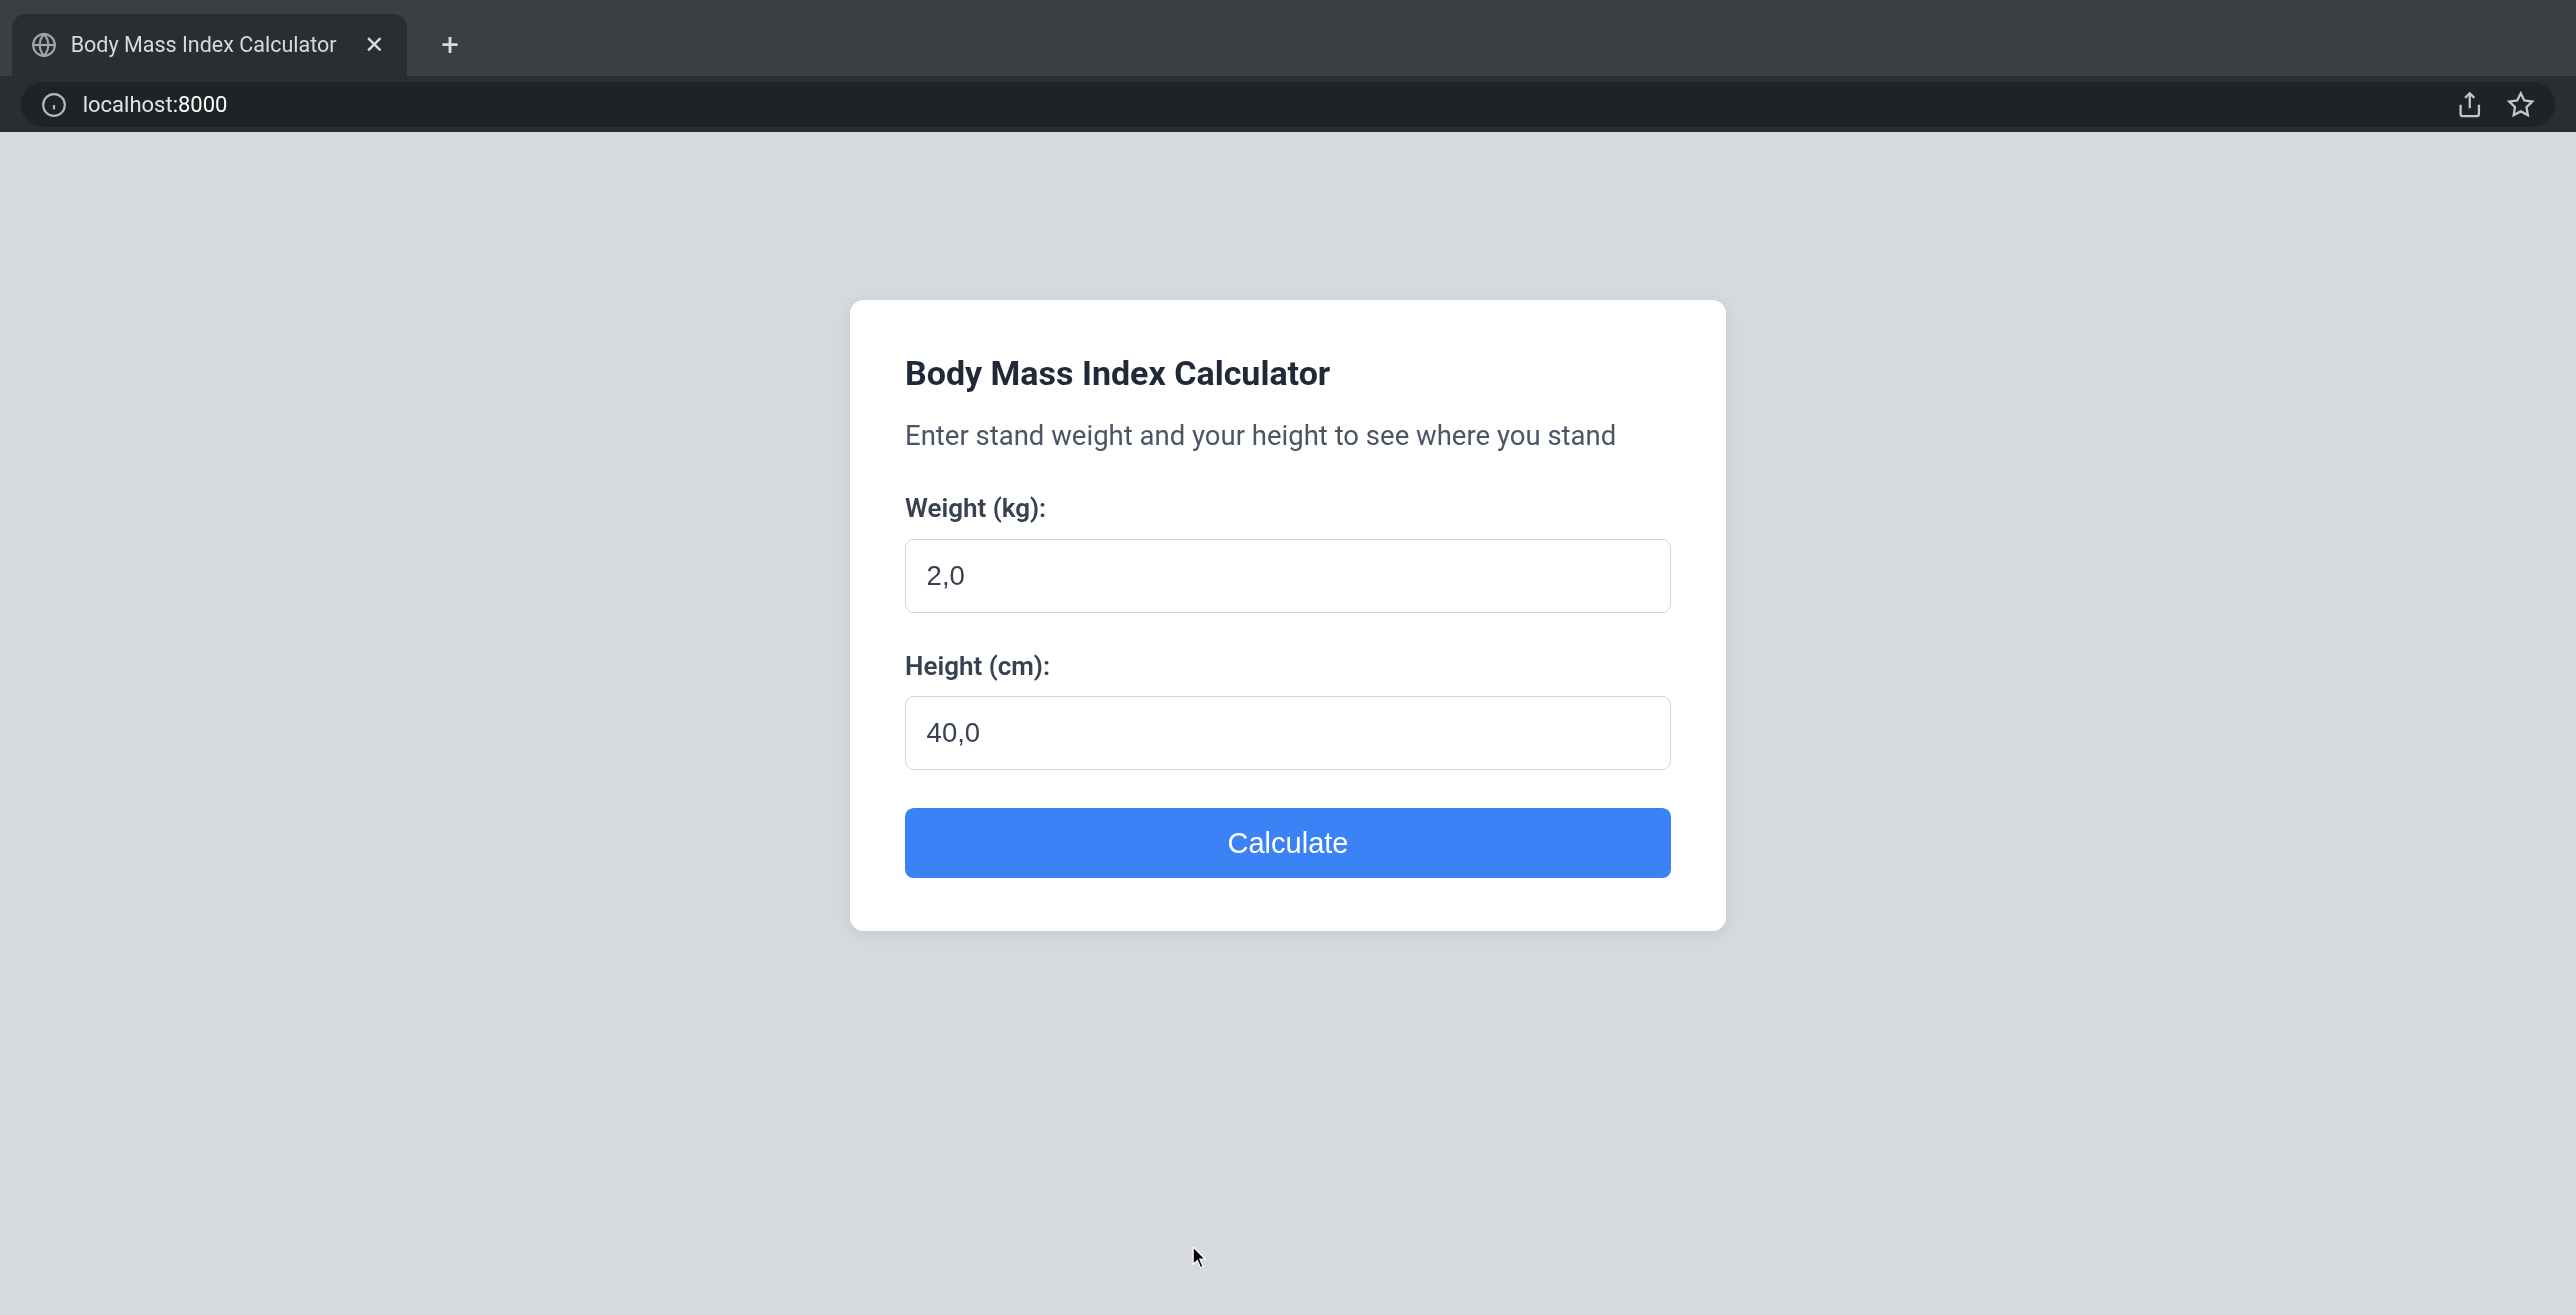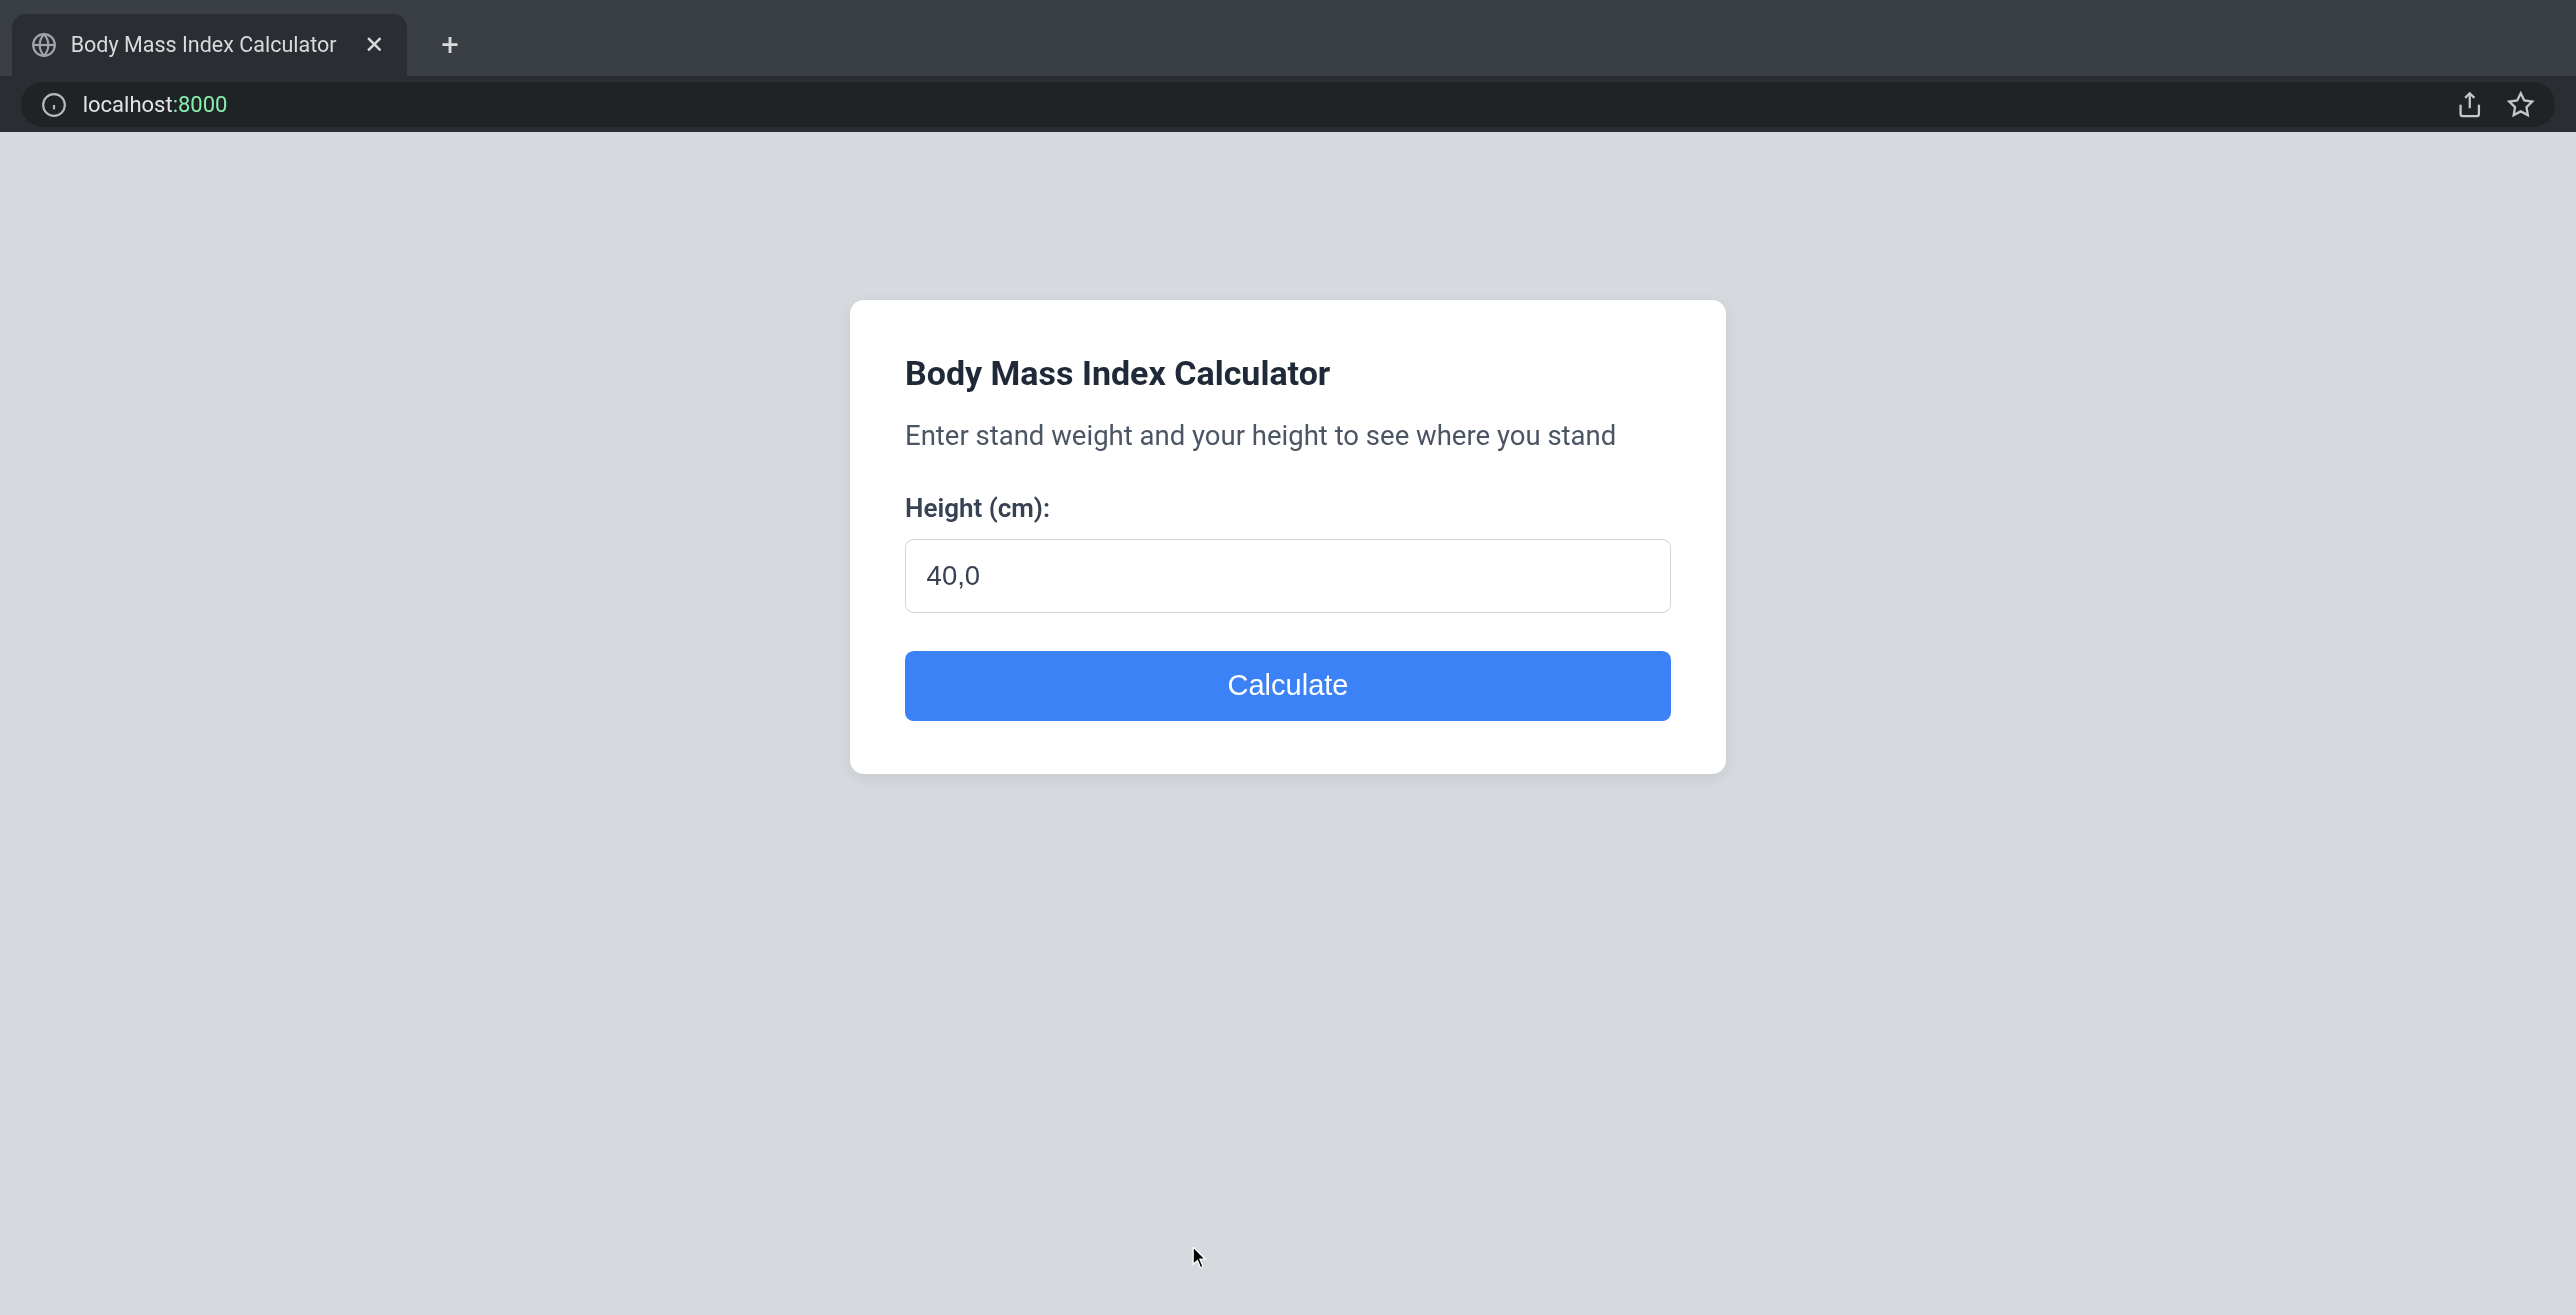--- a/index.html
+++ b/index.html
@@ -95,21 +95,21 @@
       display: flex;
       align-items: center;
       justify-content: center;
     }
     .url-text {
       color: #e2e3e5;
       font-size: 22px;
       flex: 1;
     }
     .url-secondary {
-      color: #86efac;
+      color: #ffffff;
     }
     .address-actions {
       display: flex;
       gap: 24px;
       align-items: center;
     }
     .address-action-icon {
       color: #c4c7ca;
       width: 27.5px;
       height: 27.5px;
@@ -226,20 +226,24 @@
       </div>
     </div>
   </div>
 </div>
 
 <div class="viewport">
   <div class="card">
     <h1 class="card-title">Body Mass Index Calculator</h1>
     <p class="card-subtitle">Enter stand weight and your height to see where you stand</p>
 
+    <div class="form-group">
+      <label class="form-label">Weight (kg):</label>
+      <input type="text" class="form-input" value="2,0" style="">
+    </div>
 
     <div class="form-group">
       <label class="form-label">Height (cm):</label>
       <input type="text" class="form-input" value="40,0" style="">
     </div>
 
     <button class="calculate-button">Calculate</button>
   </div>
 </div>
 

